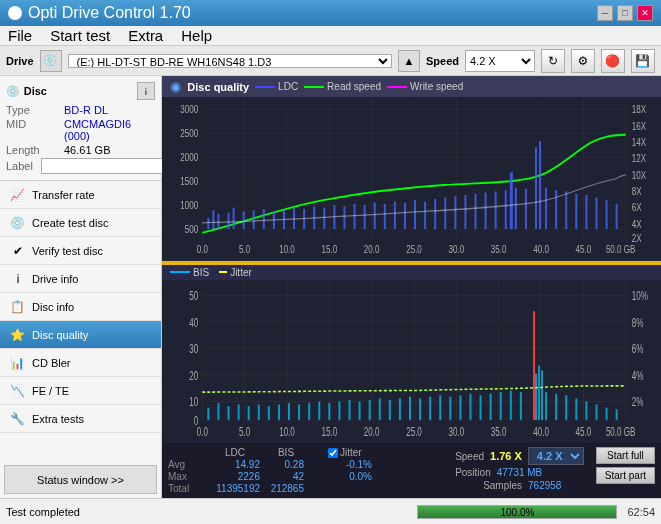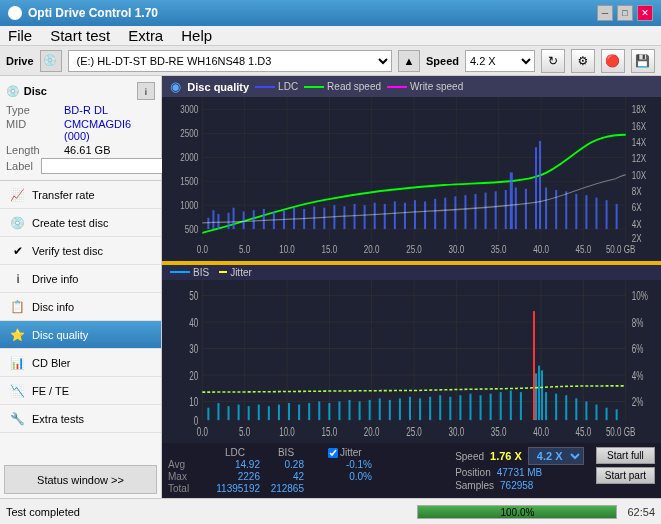--- a/index.html
+++ b/index.html
@@ -29,21 +29,21 @@
     }
     .title-icon {
       width: 14px;
       height: 14px;
       background: #fff;
       border-radius: 50%;
       display: inline-flex;
       align-items: center;
       justify-content: center;
     }
-    .title-text { font-size: 12px; font-weight: bold; }
+    .title-text { font-size: 16px; font-weight: normal; }
     .title-controls { display: flex; gap: 4px; }
     .title-btn {
       width: 16px; height: 16px;
       background: #ccc;
       border: 1px solid #999;
       cursor: pointer;
       display: flex; align-items: center; justify-content: center;
       font-size: 9px;
       color: #333;
     }
@@ -67,21 +67,21 @@
       height: 30px;
       display: flex;
       align-items: center;
       padding: 0 6px;
       border-bottom: 1px solid #ccc;
       gap: 6px;
     }
     .drive-label { font-size: 11px; font-weight: bold; }
     .drive-select {
       flex: 1;
-      height: 22px;
+      height: 14px;
       border: 1px solid #aaa;
       background: white;
       font-size: 11px;
       padding: 0 4px;
     }
     .drive-icon-btn {
       width: 22px; height: 22px;
       background: #ddd;
       border: 1px solid #aaa;
       cursor: pointer;
@@ -706,21 +706,21 @@
             <span style="color:#aaa;font-size:10px;">Speed</span>
             <span style="color:#ffff44;font-size:11px;font-weight:bold;">1.76 X</span>
             <select class="speed-dropdown">
               <option>4.2 X</option>
             </select>
           </div>
           <div style="display:flex;gap:6px;align-items:center;">
             <span style="color:#aaa;font-size:10px;">Position</span>
             <span style="color:#5af;font-size:10px;">47731 MB</span>
           </div>
-          <div style="display:flex;gap:6px;align-items:center;">
+          <div style="display:flex;gap:6px;align-items:center;margin-left:28px;">
             <span style="color:#aaa;font-size:10px;">Samples</span>
             <span style="color:#5af;font-size:10px;">762958</span>
           </div>
         </div>
 
         <div class="action-btns" style="margin-left:8px;">
           <button class="action-btn">Start full</button>
           <button class="action-btn">Start part</button>
         </div>
       </div>

